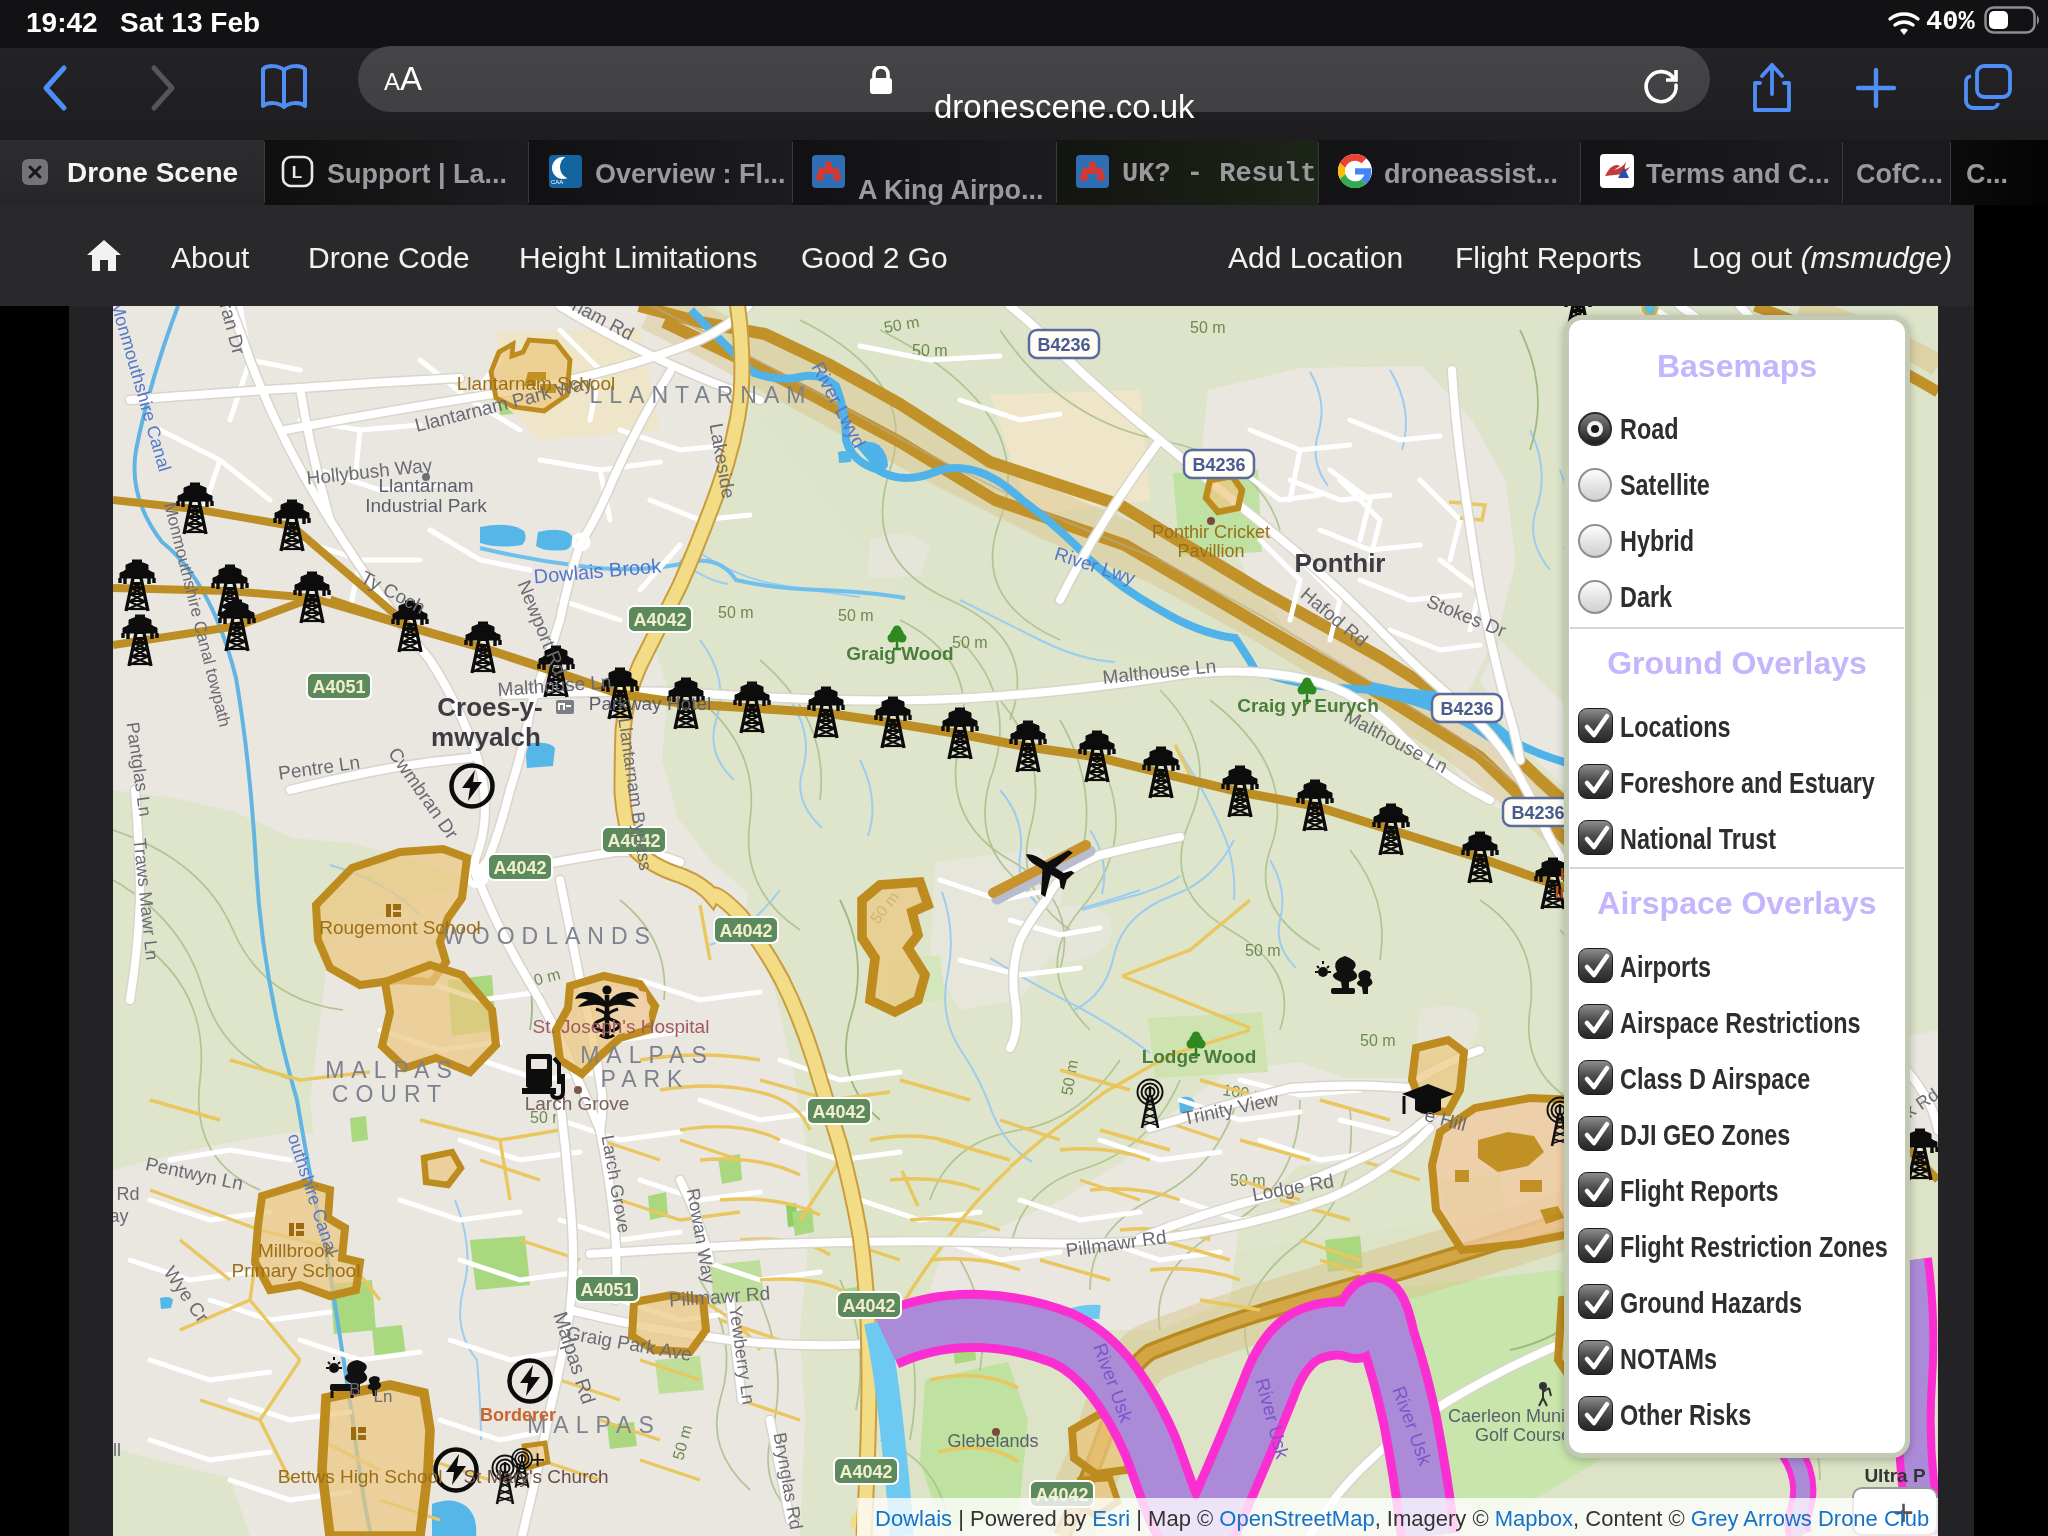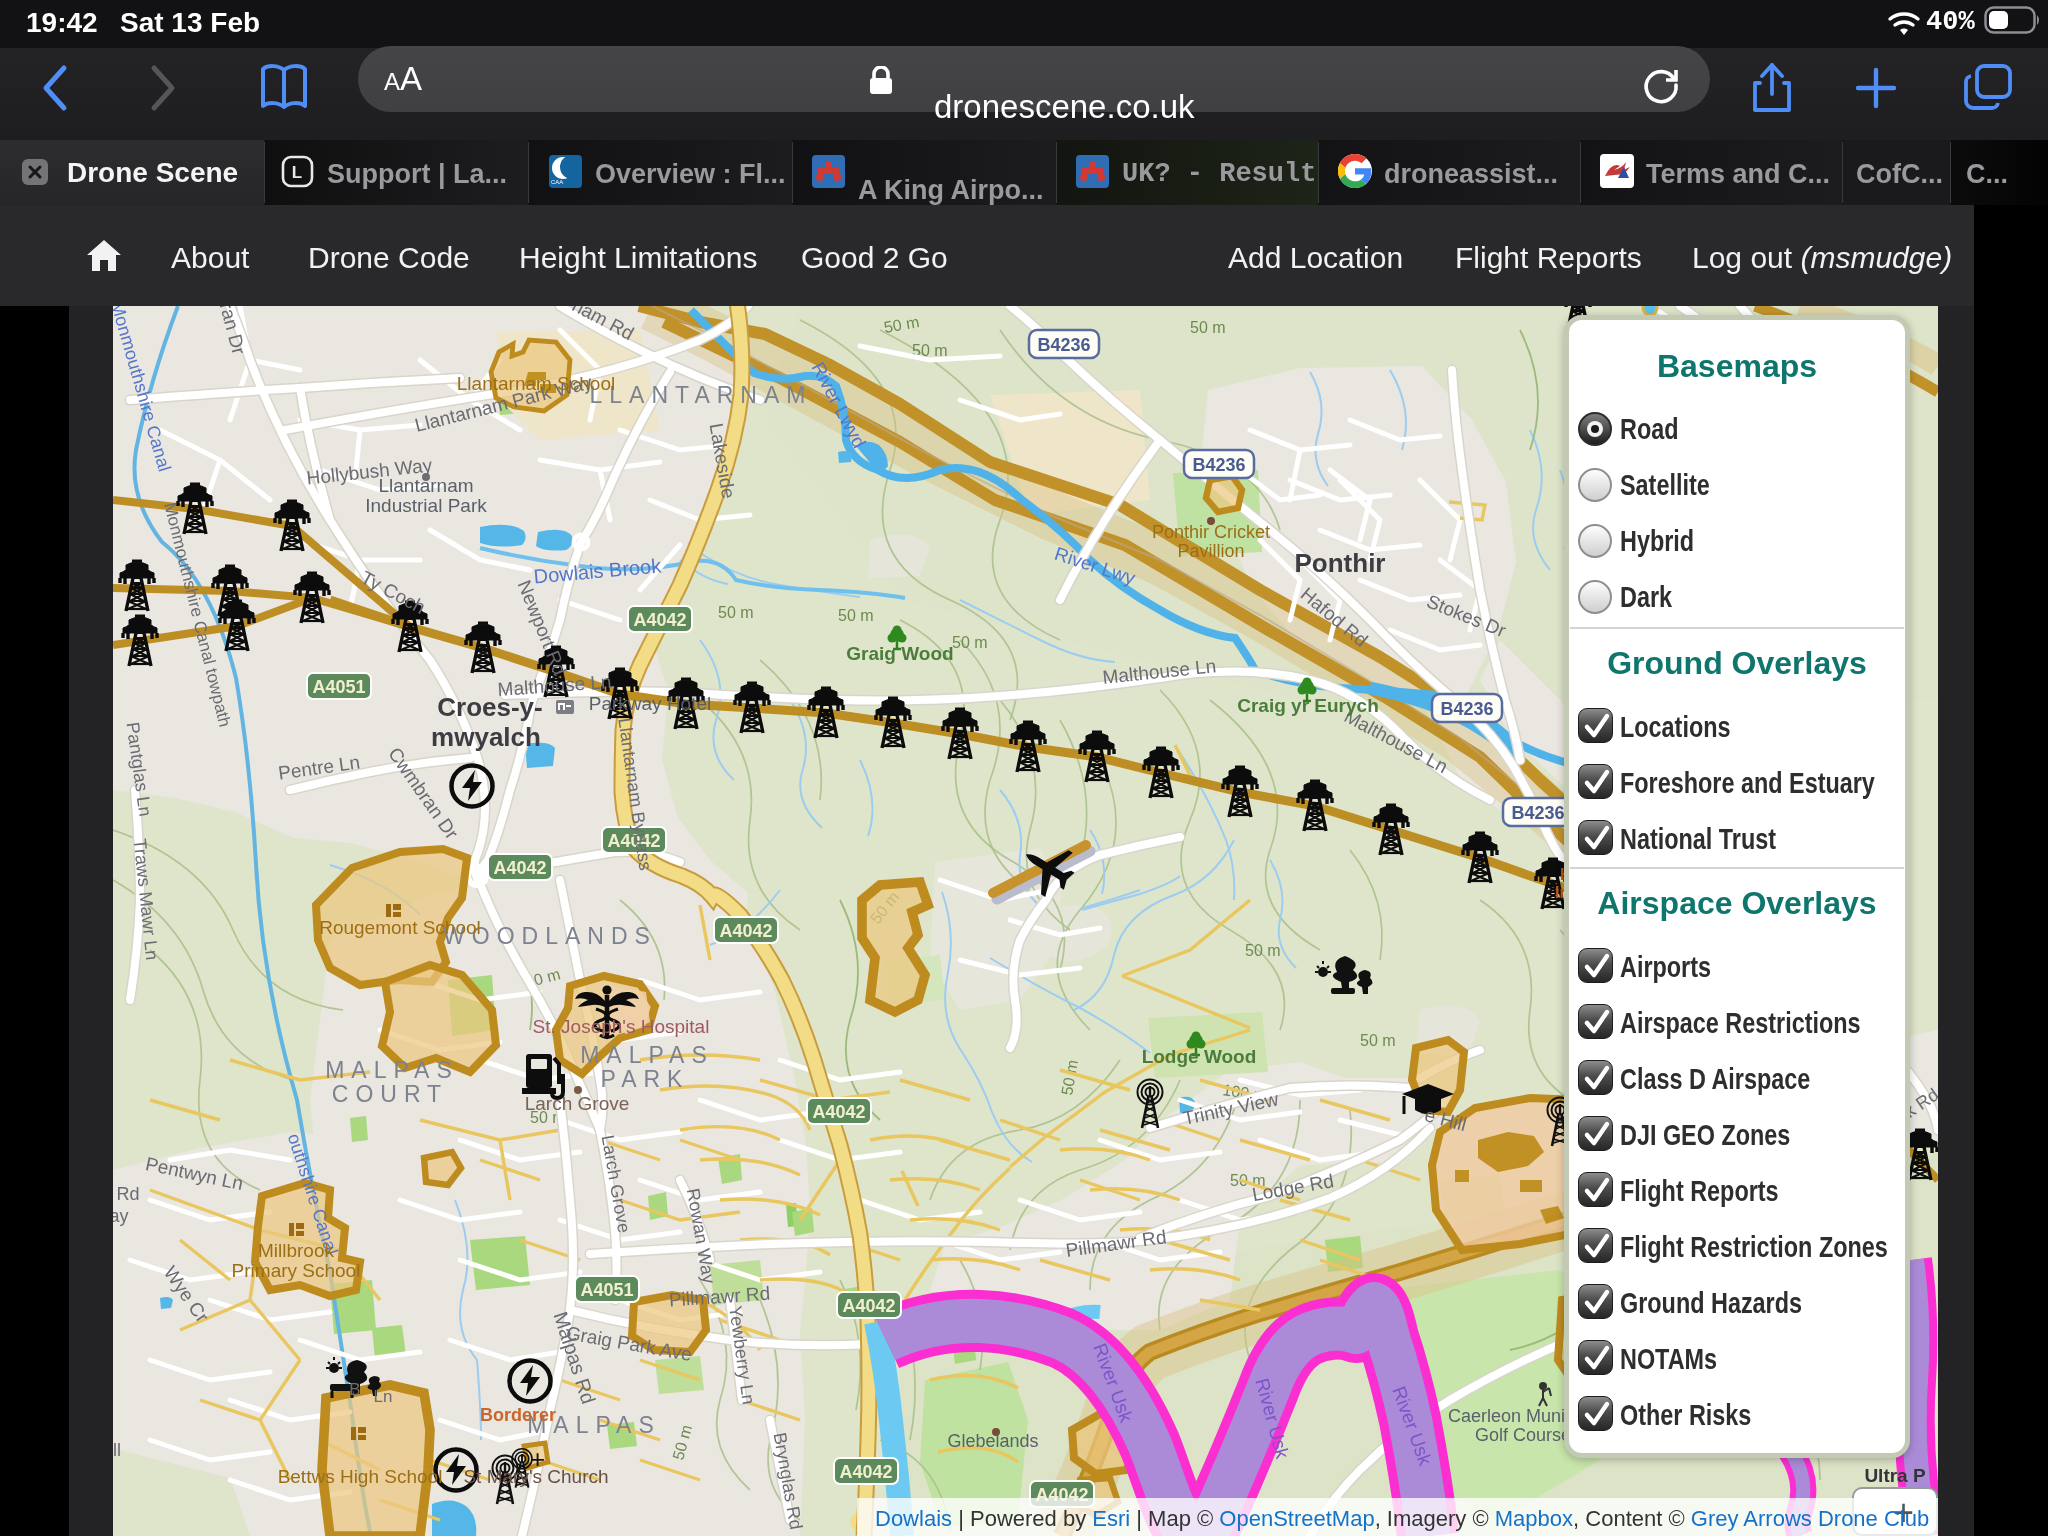--- a/index.html
+++ b/index.html
@@ -782,21 +782,21 @@
 <text x="993" y="1447" text-anchor="middle" font-size="18" fill="#5a5f6a" font-family="Liberation Sans, sans-serif">Glebelands</text>
 <text x="355" y="1395" text-anchor="middle" font-size="17" fill="#6b6b73" font-family="Liberation Sans, sans-serif">B</text>
 <text x="383" y="1402" text-anchor="middle" font-size="17" fill="#6b6b73" font-family="Liberation Sans, sans-serif">Ln</text>
 <text x="1580" y="1200" text-anchor="start" font-size="17" fill="#b8641e" font-family="Liberation Sans, sans-serif" font-weight="bold">Hospi</text>
 <text x="1560" y="880" text-anchor="start" font-size="16" fill="#c05818" font-family="Liberation Sans, sans-serif" font-weight="bold">Hu</text>
 <text x="1555" y="898" text-anchor="start" font-size="16" fill="#c05818" font-family="Liberation Sans, sans-serif" font-weight="bold">Ind</text>
 </svg>
 
   <div class="abs" style="left:1564px;top:315px;width:346px;height:1143px;background:#fff;border:5px solid #c2cab4;border-radius:18px;box-shadow:0 2px 8px rgba(0,0,0,0.25);"></div>
   <style>
-    .ph { position:absolute; width:346px; left:1564px; text-align:center; font-size:32px; font-weight:bold; color:#0f766e; }
+    .ph { position:absolute; width:346px; left:1564px; text-align:center; font-size:32px; font-weight:bold; color:#c4b5fd; }
     .plbl { position:absolute; font-size:30px; font-weight:bold; color:#2e2e2e; transform:scaleX(0.78); transform-origin:left center; white-space:nowrap; }
     .radio { position:absolute; left:1578px; width:34px; height:34px; border-radius:50%;
       background:linear-gradient(#fdfdfd,#cfcfcf); border:2px solid #8f8f8f; }
     .radio.sel { background:linear-gradient(#7e7e7e,#1e1e1e); border:2px solid #2c2c2c; }
     .chk { position:absolute; left:1578px; width:35px; height:35px; border-radius:9px;
       background:linear-gradient(#8c8c8c 0%,#4c4c4c 45%,#262626 100%); border:1px solid #1d1d1d; }
     .psep { position:absolute; left:1570px; width:334px; height:2px; background:#d4d4d4; }
   </style>
   <div class="ph" style="top:348px;">Basemaps</div>
   <div class="radio sel" style="top:412px;">

